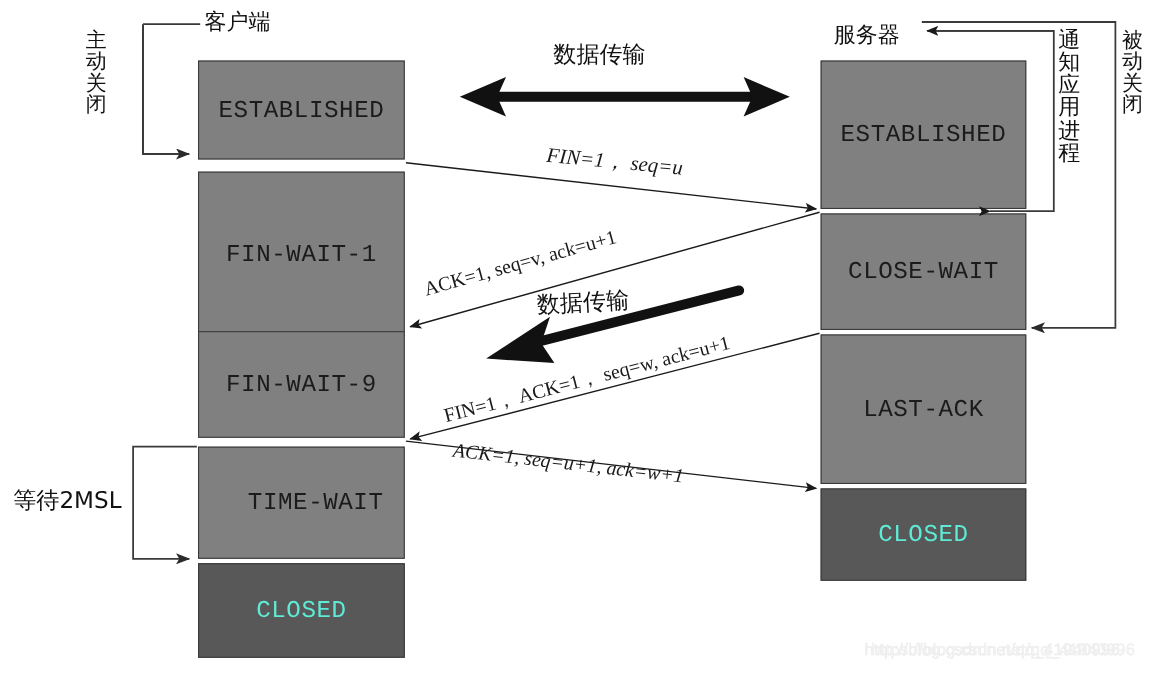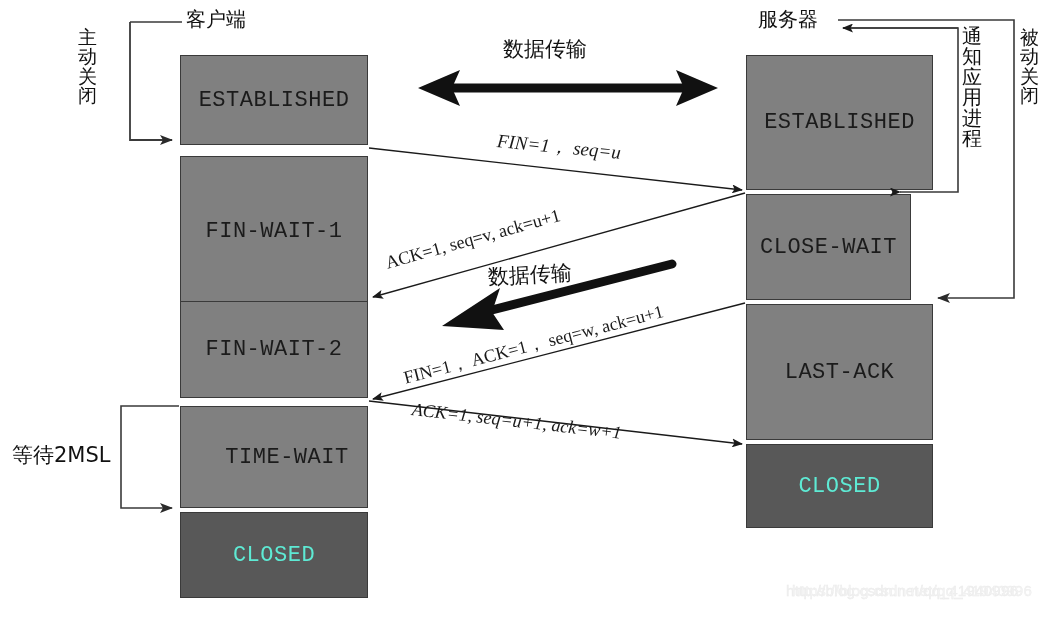--- a/index.html
+++ b/index.html
@@ -85,21 +85,21 @@
     -webkit-text-stroke: 0.4px #ebebeb;
   }
   .watermark.w2 { color: #f4f4f4; }
 </style>
 </head>
 <body>
 
 <div id="stage">
 
   <div class="hlabel" style="left:186px; top:6px;">客户端</div>
-  <div class="hlabel" style="left:758px; top:6px;">服务器</div>
+  <div class="hlabel" style="left:758px; top:18px;">服务器</div>
 
   <div class="vlabel" style="left:78px; top:28px;">
     <span>主</span>
     <span>动</span>
     <span>关</span>
     <span>闭</span>
   </div>
 
   <div class="vlabel" style="left:962px; top:26px; font-size:20px;">
     <span>通</span>
@@ -122,33 +122,33 @@
   <div class="cjk-small" style="left:503px; top:35px;">数据传输</div>
   <div class="cjk-small" style="left:488px; top:263px; transform:rotate(-3deg); transform-origin:0 50%;">数据传输</div>
 
   <div class="state-box" style="left:180px; top:55px; width:188px; height:90px; background:#808080;">
     <span>ESTABLISHED</span>
   </div>
   <div class="state-box" style="left:180px; top:156px; width:188px; height:150px; background:#808080;">
     <span>FIN-WAIT-1</span>
   </div>
   <div class="state-box" style="left:180px; top:301px; width:188px; height:97px; background:#808080;">
-    <span>FIN-WAIT-2</span>
+    <span>FIN-WAIT-9</span>
   </div>
   <div class="state-box" style="left:180px; top:406px; width:188px; height:102px; background:#808080;padding-left:26px;">
     <span>TIME-WAIT</span>
   </div>
   <div class="state-box dark" style="left:180px; top:512px; width:188px; height:86px; background:#585858;">
     <span>CLOSED</span>
   </div>
 
   <div class="state-box" style="left:746px; top:55px; width:187px; height:135px; background:#808080;">
     <span>ESTABLISHED</span>
   </div>
-  <div class="state-box" style="left:746px; top:194px; width:165px; height:106px; background:#808080;text-align:right;">
+  <div class="state-box" style="left:746px; top:194px; width:187px; height:106px; background:#808080;text-align:right;">
     <span>CLOSE-WAIT</span>
   </div>
   <div class="state-box" style="left:746px; top:304px; width:187px; height:136px; background:#808080;justify-content:center;">
     <span>LAST-ACK</span>
   </div>
   <div class="state-box dark" style="left:746px; top:444px; width:187px; height:84px; background:#585858;">
     <span>CLOSED</span>
   </div>
 
   <svg class="layer" viewBox="0 0 1061 617">

